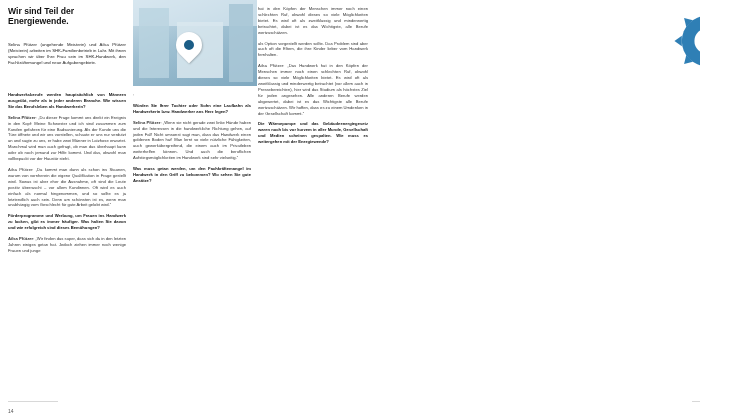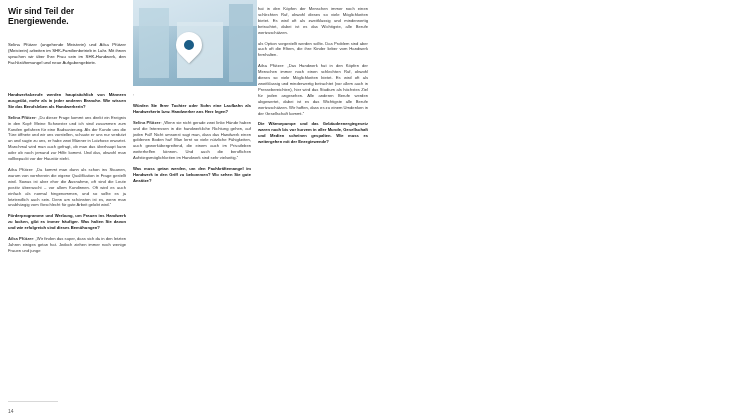--- a/index.html
+++ b/index.html
@@ -2,21 +2,21 @@
 <html><head>
 <meta charset="utf-8">
 <style>
   html,body{margin:0;padding:0;}
   body{
     width:750px;height:420px;overflow:hidden;
     background:#ffffff;
     font-family:"Liberation Sans", sans-serif;
     color:#1a1a1a;
   }
-  .page{position:relative;width:660px;height:420px;overflow:hidden;}
+  .page{position:relative;width:660px;height:420px;overflow:hidden;padding-left:40px;}
 
   
   .left-page{position:absolute;left:0;top:0;width:375px;height:420px;background:#ffffff;}
   .right-page{position:absolute;left:375px;top:0;width:375px;height:420px;background:#ffffff;}
 
   .headline{
     position:absolute;left:8px;top:6px;width:118px;
     font-size:8.6px;line-height:10.4px;font-weight:bold;color:#111;
   }
   .lead{

